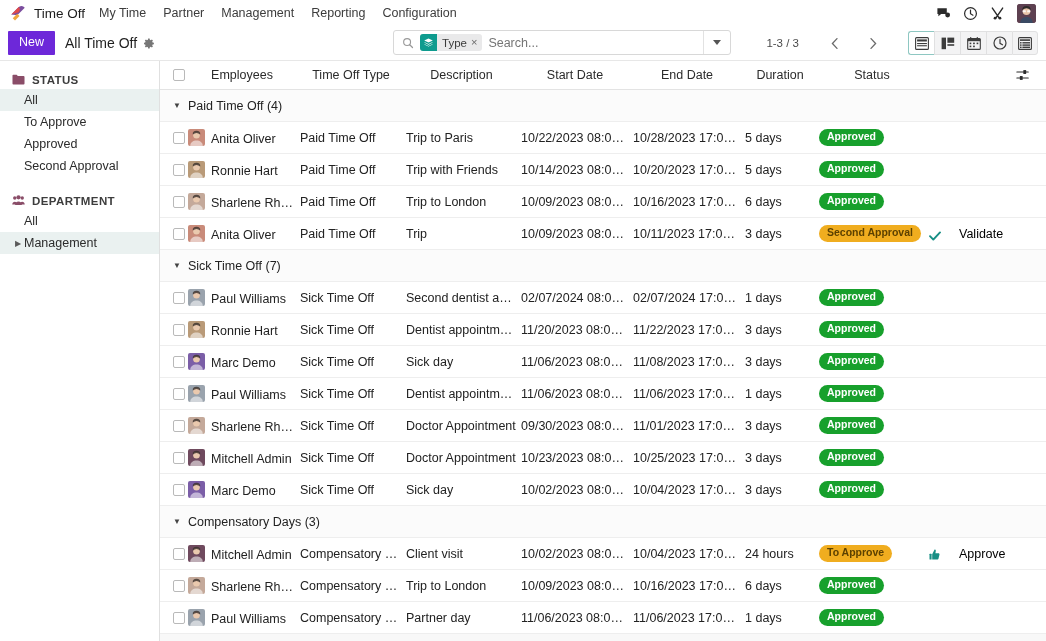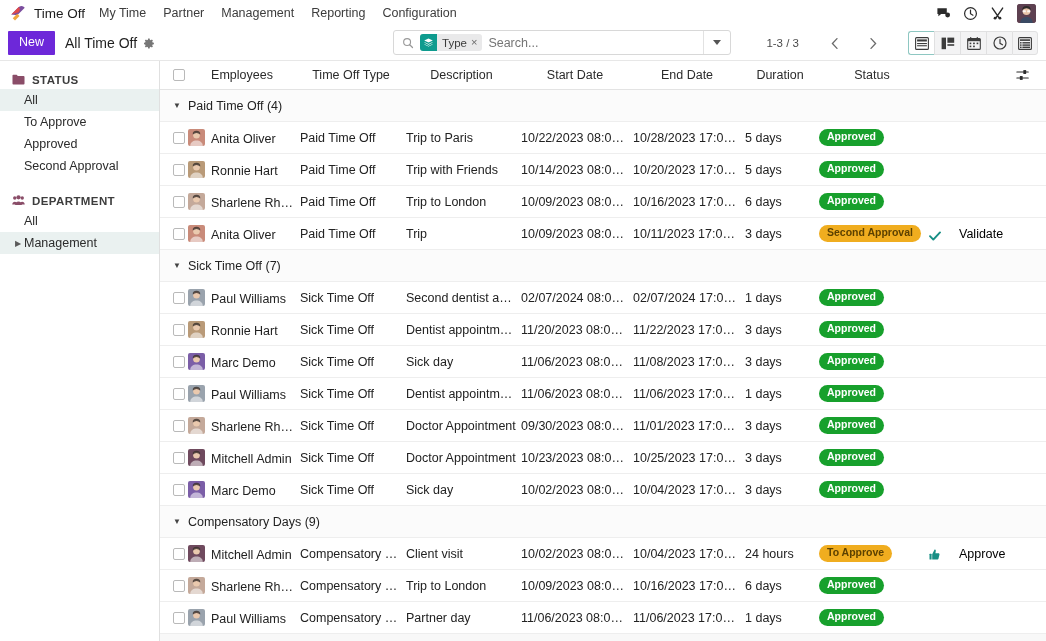--- a/index.html
+++ b/index.html
@@ -685,21 +685,21 @@
             <td>10/04/2023 17:00:...</td>
             <td>3 days</td>
             <td><span class="badge b-approved">Approved</span></td>
             <td></td>
             <td></td>
           </tr>
           <tr class="grp-row">
             <td colspan="10">
               <div class="grp-inner">
                 <span class="grp-caret">▼</span>
-                <span>Compensatory Days (9)</span>
+                <span>Compensatory Days (3)</span>
               </div>
             </td>
           </tr>
           <tr>
             <td class="c-chk">
               <span class="chk"></span>
             </td>
             <td>
               <div class="emp-cell">
                 <span class="av"><svg viewBox="0 0 20 20" width="17" height="17">

